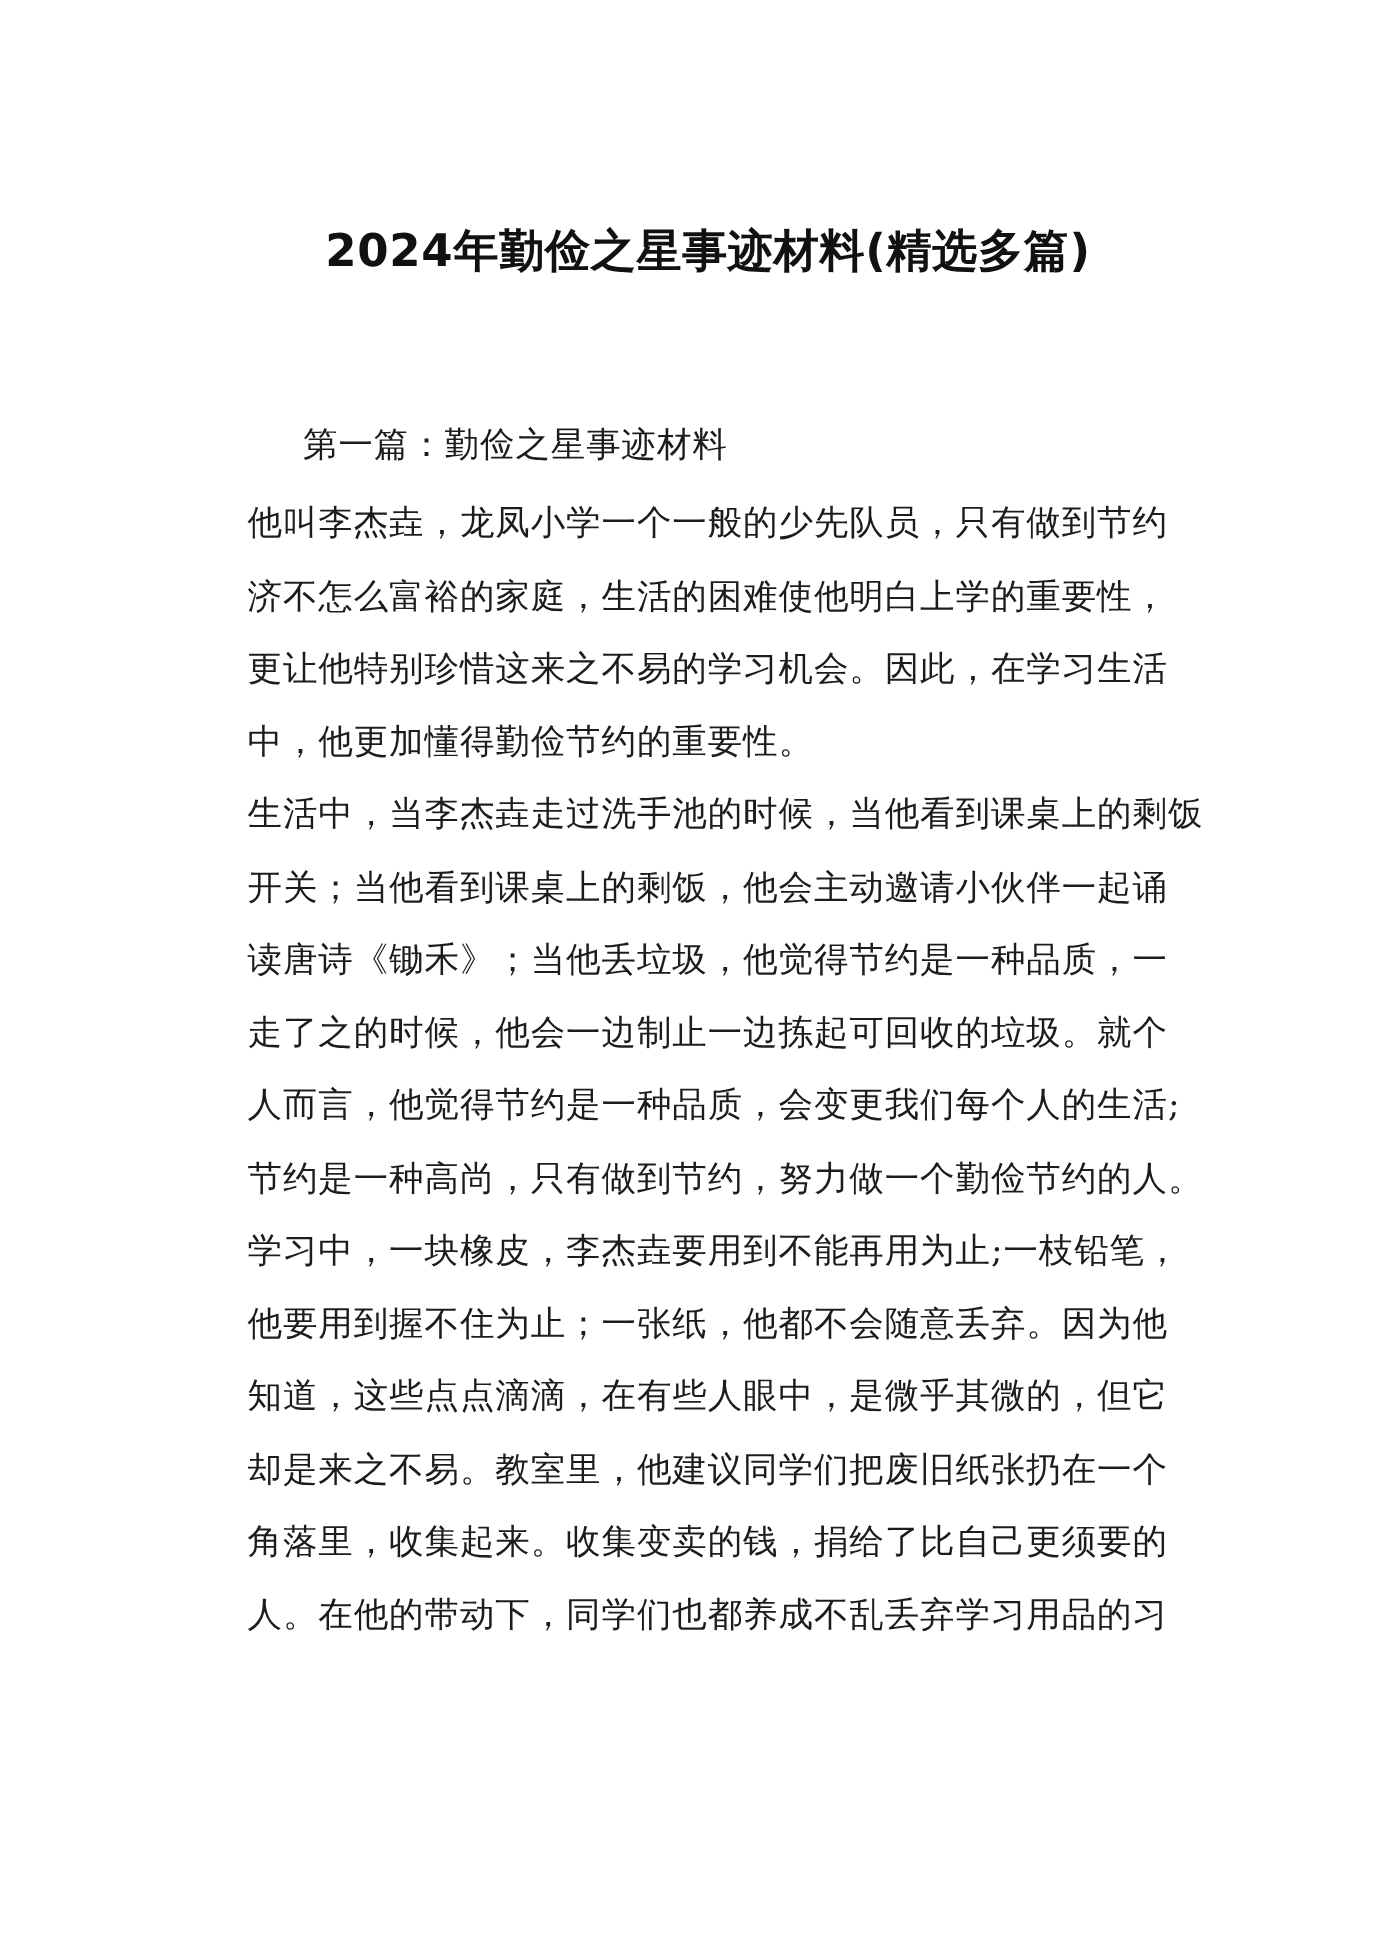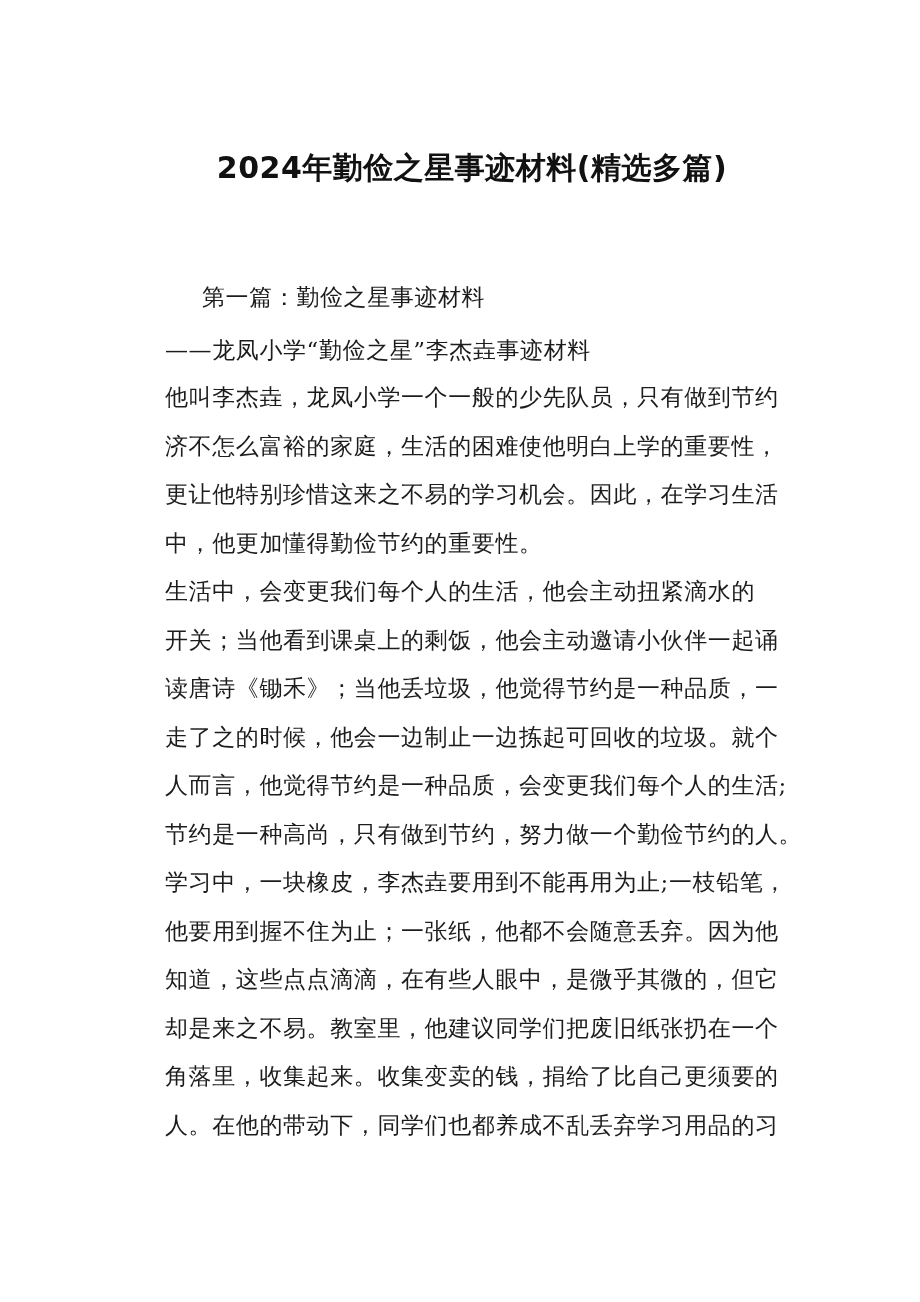--- a/index.html
+++ b/index.html
@@ -59,27 +59,26 @@
   .line.sub2 { height: 48px; line-height: 50px; }
 </style>
 </head>
 <body>
 
 <div class="page">
   <div class="doc-title">2024年勤俭之星事迹材料(精选多篇)</div>
 
   <div class="body">
     <div class="line section">第一篇：勤俭之星事迹材料</div>
-    <div class="line sub2">——龙凤小学“勤俭之星”李杰垚事迹材料</div>
 
     <div class="line">他叫李杰垚，龙凤小学一个一般的少先队员，只有做到节约</div>
     <div class="line">济不怎么富裕的家庭，生活的困难使他明白上学的重要性，</div>
     <div class="line">更让他特别珍惜这来之不易的学习机会。因此，在学习生活</div>
     <div class="line">中，他更加懂得勤俭节约的重要性。</div>
-    <div class="line">生活中，会变更我们每个人的生活，他会主动扭紧滴水的</div>
+    <div class="line">生活中，当李杰垚走过洗手池的时候，当他看到课桌上的剩饭</div>
     <div class="line">开关；当他看到课桌上的剩饭，他会主动邀请小伙伴一起诵</div>
     <div class="line">读唐诗《锄禾》；当他丢垃圾，他觉得节约是一种品质，一</div>
     <div class="line">走了之的时候，他会一边制止一边拣起可回收的垃圾。就个</div>
     <div class="line">人而言，他觉得节约是一种品质，会变更我们每个人的生活;</div>
     <div class="line">节约是一种高尚，只有做到节约，努力做一个勤俭节约的人。</div>
     <div class="line">学习中，一块橡皮，李杰垚要用到不能再用为止;一枝铅笔，</div>
     <div class="line">他要用到握不住为止；一张纸，他都不会随意丢弃。因为他</div>
     <div class="line">知道，这些点点滴滴，在有些人眼中，是微乎其微的，但它</div>
     <div class="line">却是来之不易。教室里，他建议同学们把废旧纸张扔在一个</div>
     <div class="line">角落里，收集起来。收集变卖的钱，捐给了比自己更须要的</div>

